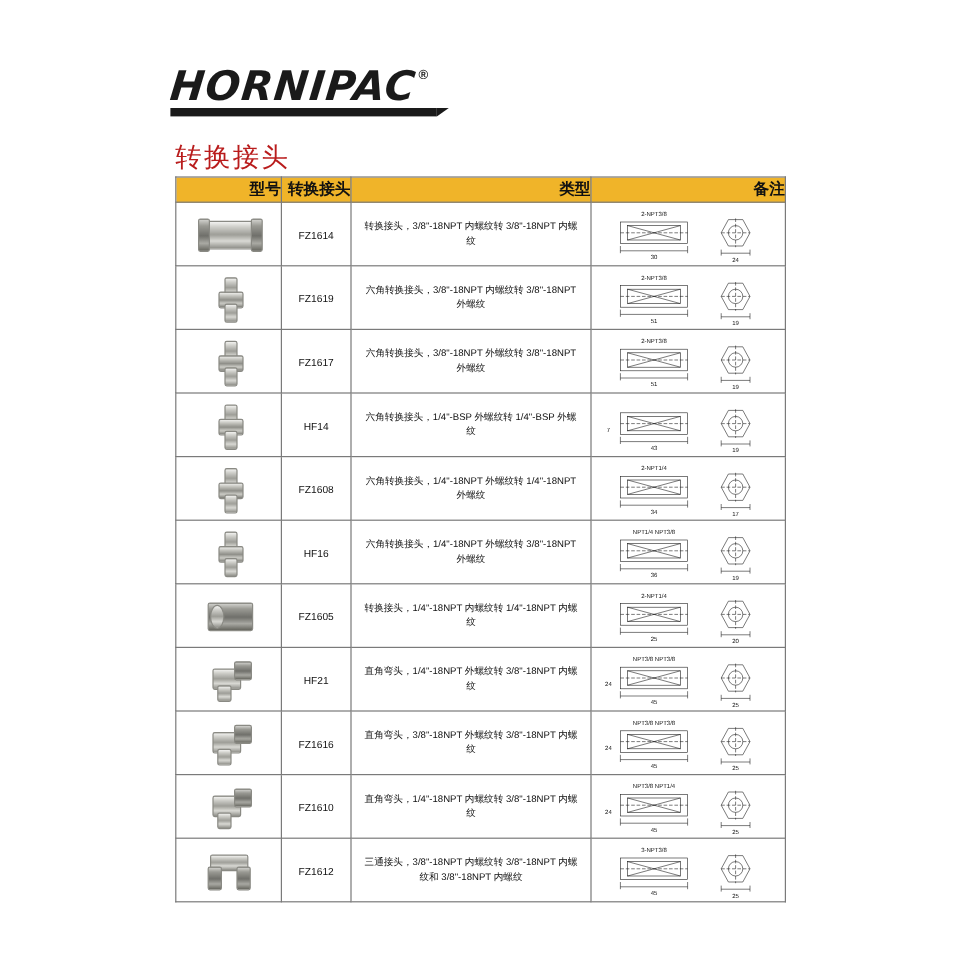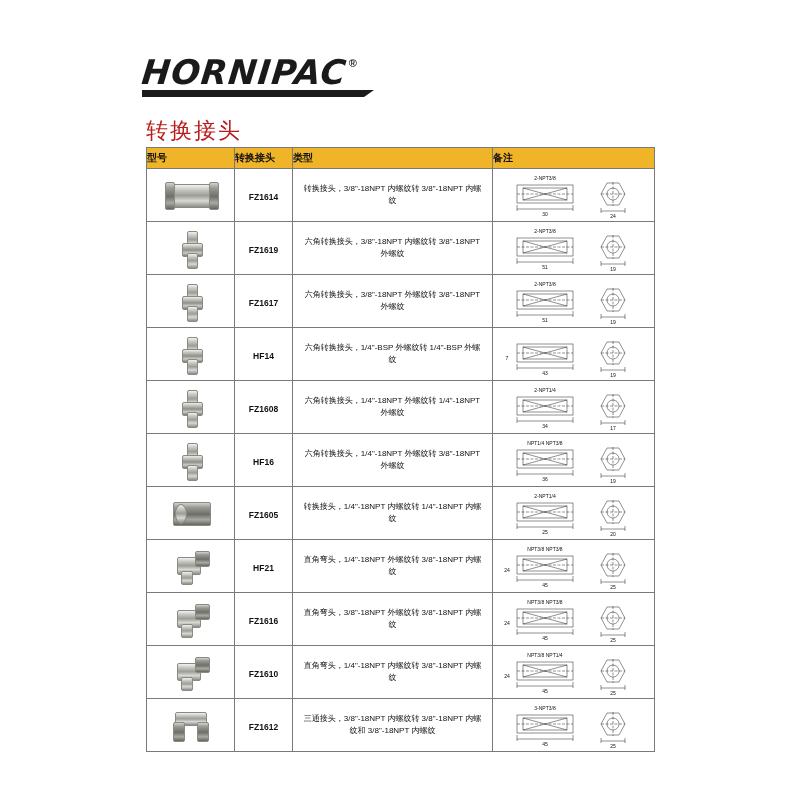--- a/index.html
+++ b/index.html
@@ -76,43 +76,42 @@
     position: absolute;
     left: 146px;
     top: 147px;
     width: 508px;
     border-collapse: collapse;
     table-layout: fixed;
   }
   table.spec th {
     background: #f0b429;
     border: 1px solid #7a7a7a;
-    font-size: 10px;
+    font-size: 13px;
     font-weight: bold;
     color: #111;
     height: 20px;
     padding: 0;
-    text-align: left;
+    text-align: right;
   }
   table.spec td {
     border: 1px solid #7a7a7a;
     padding: 0;
     vertical-align: middle;
     text-align: center;
     height: 52px;
   }
   col.c-img { width: 88px; }
   col.c-model { width: 58px; }
   col.c-type { width: 200px; }
   col.c-note { width: 162px; }
 
   .model-text {
     font-size: 8.5px;
     color: #111;
-    font-weight: bold;
   }
   .type-text {
     font-size: 8px;
     color: #111;
     line-height: 1.5;
     padding: 3px 8px;
     text-align: center;
   }
   
   .fitting {

